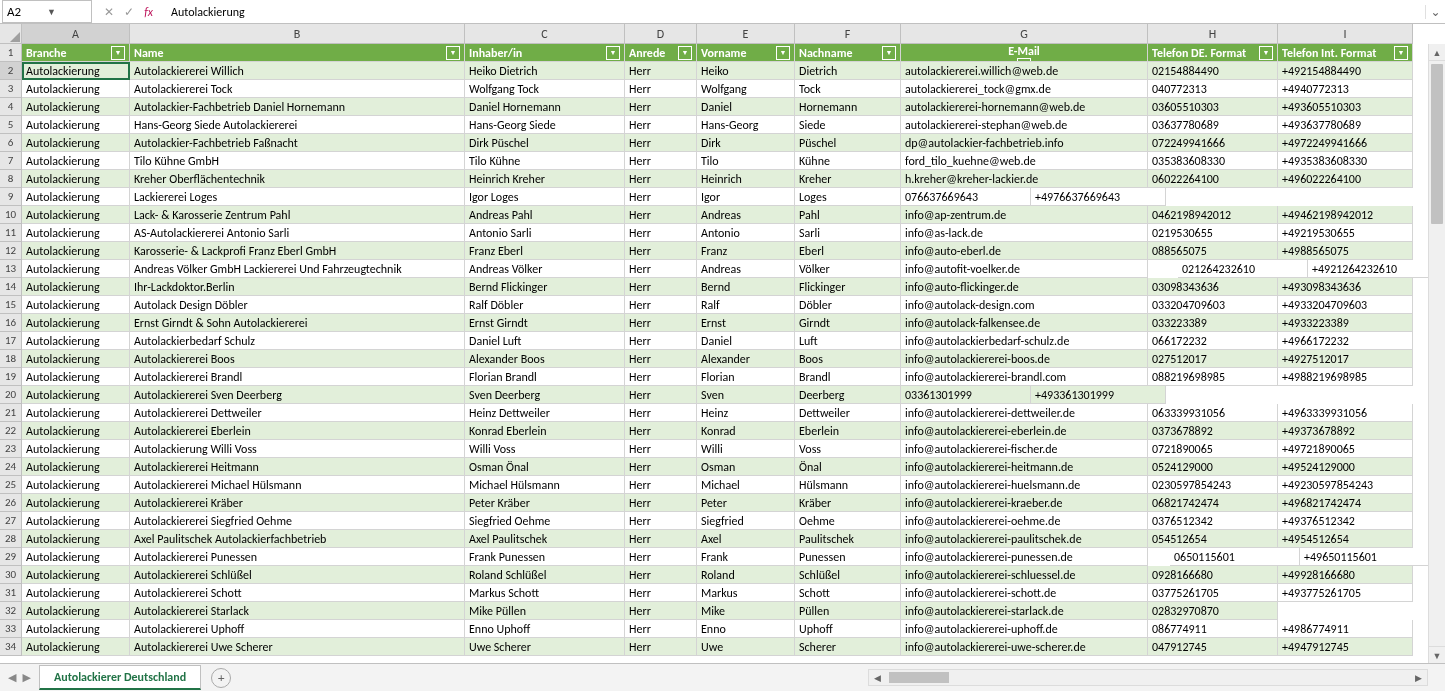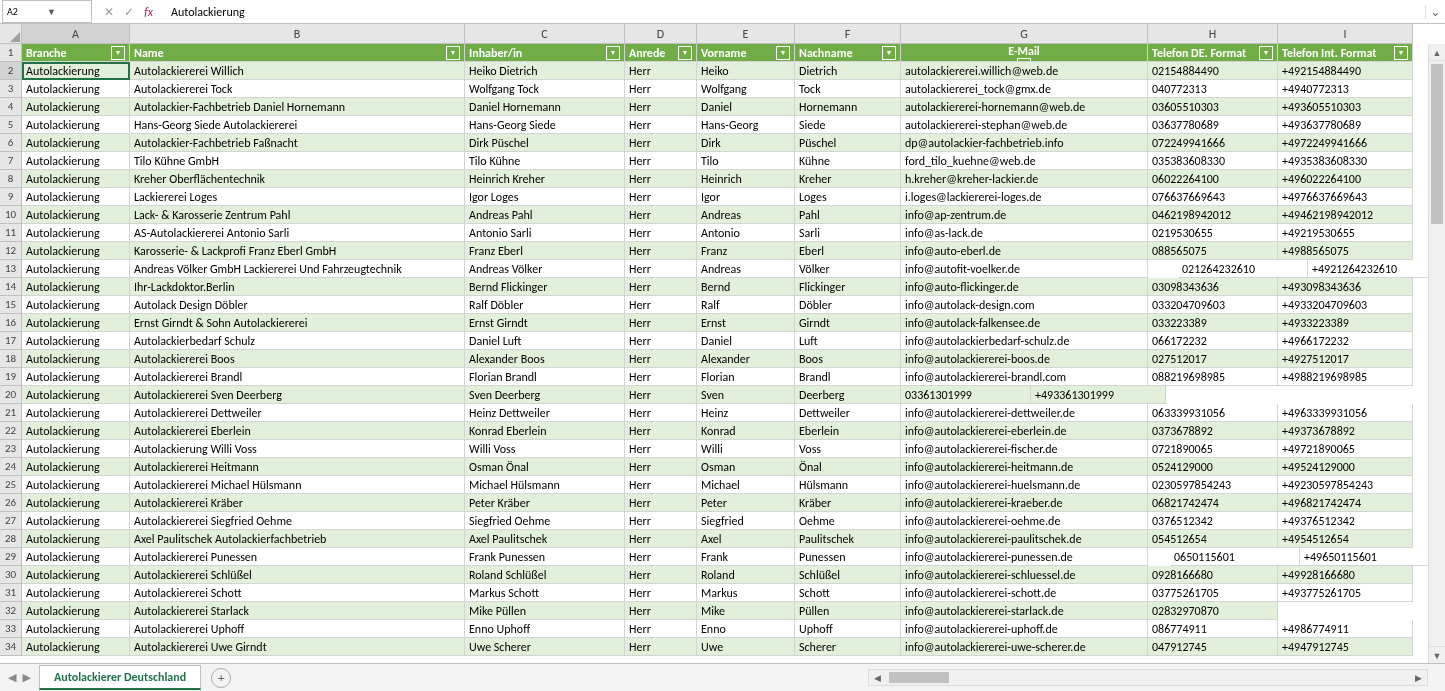--- a/index.html
+++ b/index.html
@@ -1,20 +1,20 @@
 <!DOCTYPE html>
 <html><head>
 <meta charset="utf-8">
 <style>
   * { margin: 0; padding: 0; box-sizing: border-box; }
   body { font-family: Calibri, 'Segoe UI', Arial, sans-serif; font-size: 12px; background: #fff; overflow: hidden; }
 
   .formula-bar { display: flex; align-items: center; height: 24px; border-bottom: 1px solid #c0c0c0; background: #fff; }
   .name-box { width: 90px; height: 100%; border: 1px solid #c0c0c0; display: flex; align-items: center; padding: 0 4px; margin-left: 2px; background: #fff; }
-  .name-box span { flex: 1; font-size: 10px; }
+  .name-box span { flex: 1; font-size: 13px; }
   .name-box .drop { font-size: 9px; color: #555; }
   .fb-icons { display: flex; align-items: center; gap: 10px; padding: 0 12px; color: #999; }
   .fb-icons span { font-size: 12px; }
   .fx { font-style: italic; color: #be185d; font-size: 13px; }
   .formula-content { flex: 1; padding: 0 6px; font-size: 12px; }
   .formula-expand { width: 20px; text-align: center; color: #666; border-left: 1px solid #e0e0e0; }
 
   .grid-area { display: flex; height: calc(100vh - 24px - 28px); position: relative; }
   .corner { width: 22px; height: 20px; background: #e6e6e6; border-right: 1px solid #c0c0c0; border-bottom: 1px solid #c0c0c0; position: absolute; left: 0; top: 0; z-index: 3; display:flex; align-items:flex-end; justify-content:flex-end; }
   .corner::after { content:''; width:0; height:0; border-left:10px solid transparent; border-bottom:10px solid #a0a0a0; margin:1px; }
@@ -232,21 +232,20 @@
         <div class="cell" style="width: 130px;">06022264100</div>
         <div class="cell" style="width: 135px;">+496022264100</div>
       </div>
       <div class="row odd">
         <div class="cell" style="width: 108px;">Autolackierung</div>
         <div class="cell" style="width: 335px;">Lackiererei Loges</div>
         <div class="cell" style="width: 160px;">Igor Loges</div>
         <div class="cell" style="width: 72px;">Herr</div>
         <div class="cell" style="width: 98px;">Igor</div>
         <div class="cell" style="width: 106px;">Loges</div>
-        <div class="cell" style="width: 247px;">i.loges@lackiererei-loges.de</div>
         <div class="cell" style="width: 130px;">076637669643</div>
         <div class="cell" style="width: 135px;">+4976637669643</div>
       </div>
       <div class="row even">
         <div class="cell" style="width: 108px;">Autolackierung</div>
         <div class="cell" style="width: 335px;">Lack- &amp; Karosserie Zentrum Pahl</div>
         <div class="cell" style="width: 160px;">Andreas Pahl</div>
         <div class="cell" style="width: 72px;">Herr</div>
         <div class="cell" style="width: 98px;">Andreas</div>
         <div class="cell" style="width: 106px;">Pahl</div>
@@ -501,21 +500,21 @@
         <div class="cell" style="width: 160px;">Enno Uphoff</div>
         <div class="cell" style="width: 72px;">Herr</div>
         <div class="cell" style="width: 98px;">Enno</div>
         <div class="cell" style="width: 106px;">Uphoff</div>
         <div class="cell" style="width: 247px;">info@autolackiererei-uphoff.de</div>
         <div class="cell" style="width: 130px;">086774911</div>
         <div class="cell" style="width: 135px;">+4986774911</div>
       </div>
       <div class="row even">
         <div class="cell" style="width: 108px;">Autolackierung</div>
-        <div class="cell" style="width: 335px;">Autolackiererei Uwe Girndt</div>
+        <div class="cell" style="width: 335px;">Autolackiererei Uwe Scherer</div>
         <div class="cell" style="width: 160px;">Uwe Scherer</div>
         <div class="cell" style="width: 72px;">Herr</div>
         <div class="cell" style="width: 98px;">Uwe</div>
         <div class="cell" style="width: 106px;">Scherer</div>
         <div class="cell" style="width: 247px;">info@autolackiererei-uwe-scherer.de</div>
         <div class="cell" style="width: 130px;">047912745</div>
         <div class="cell" style="width: 135px;">+4947912745</div>
       </div>
     </div>
 

